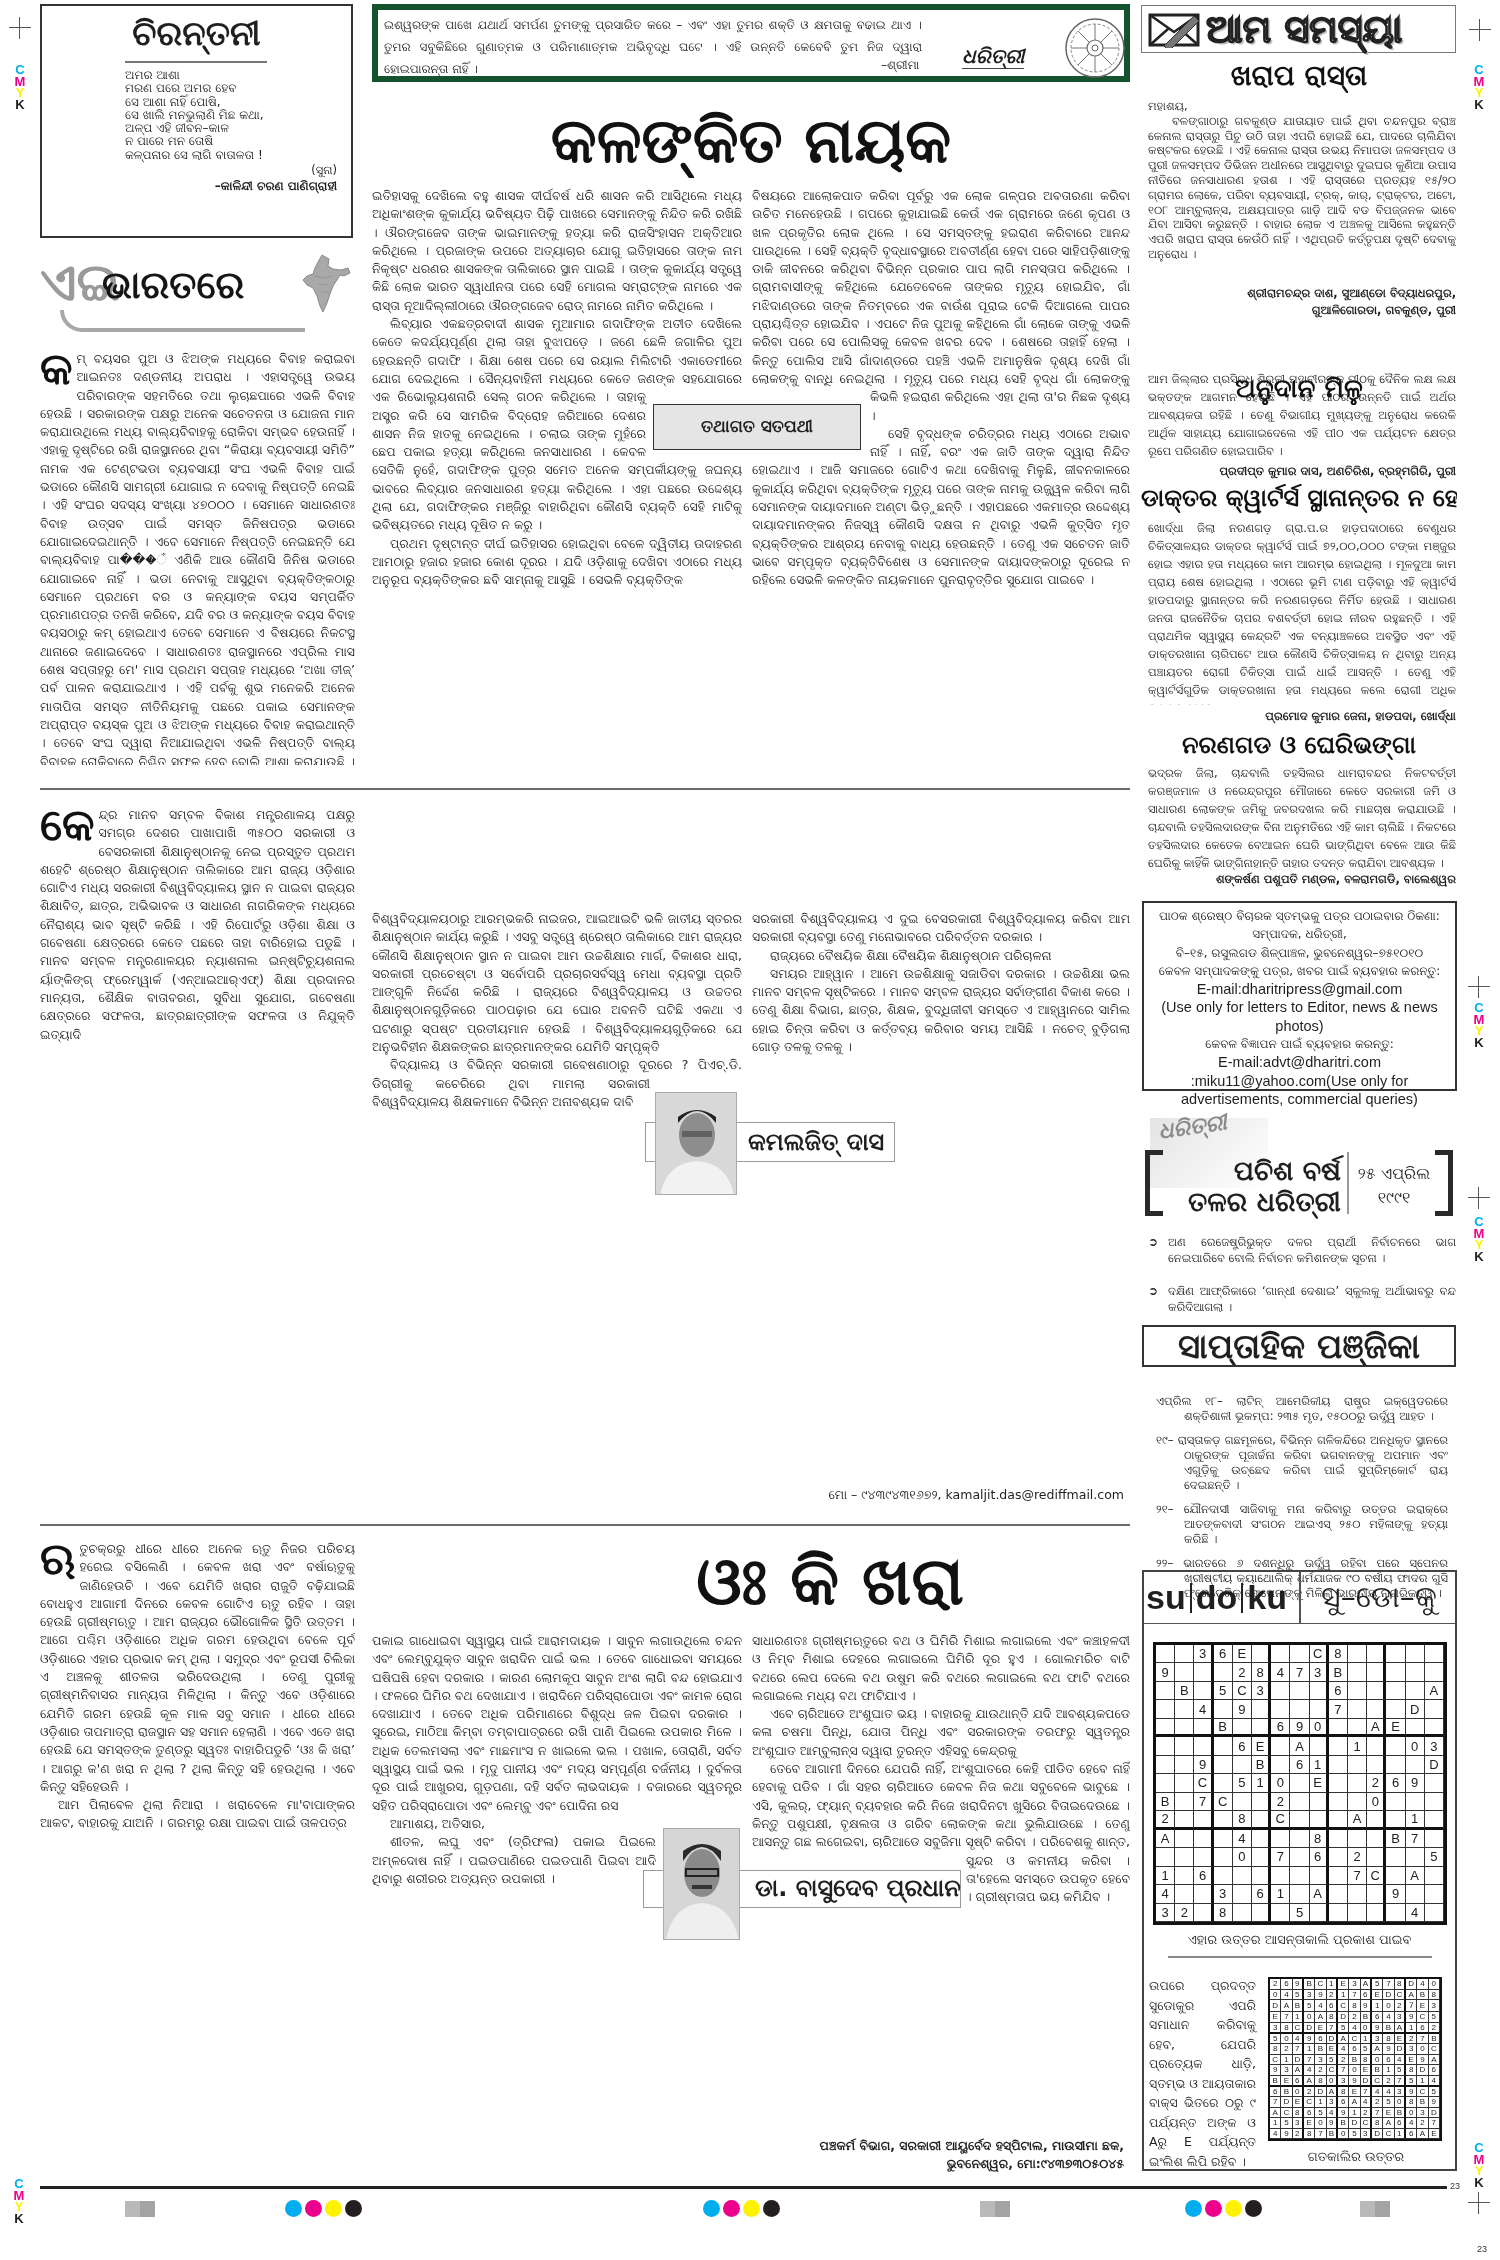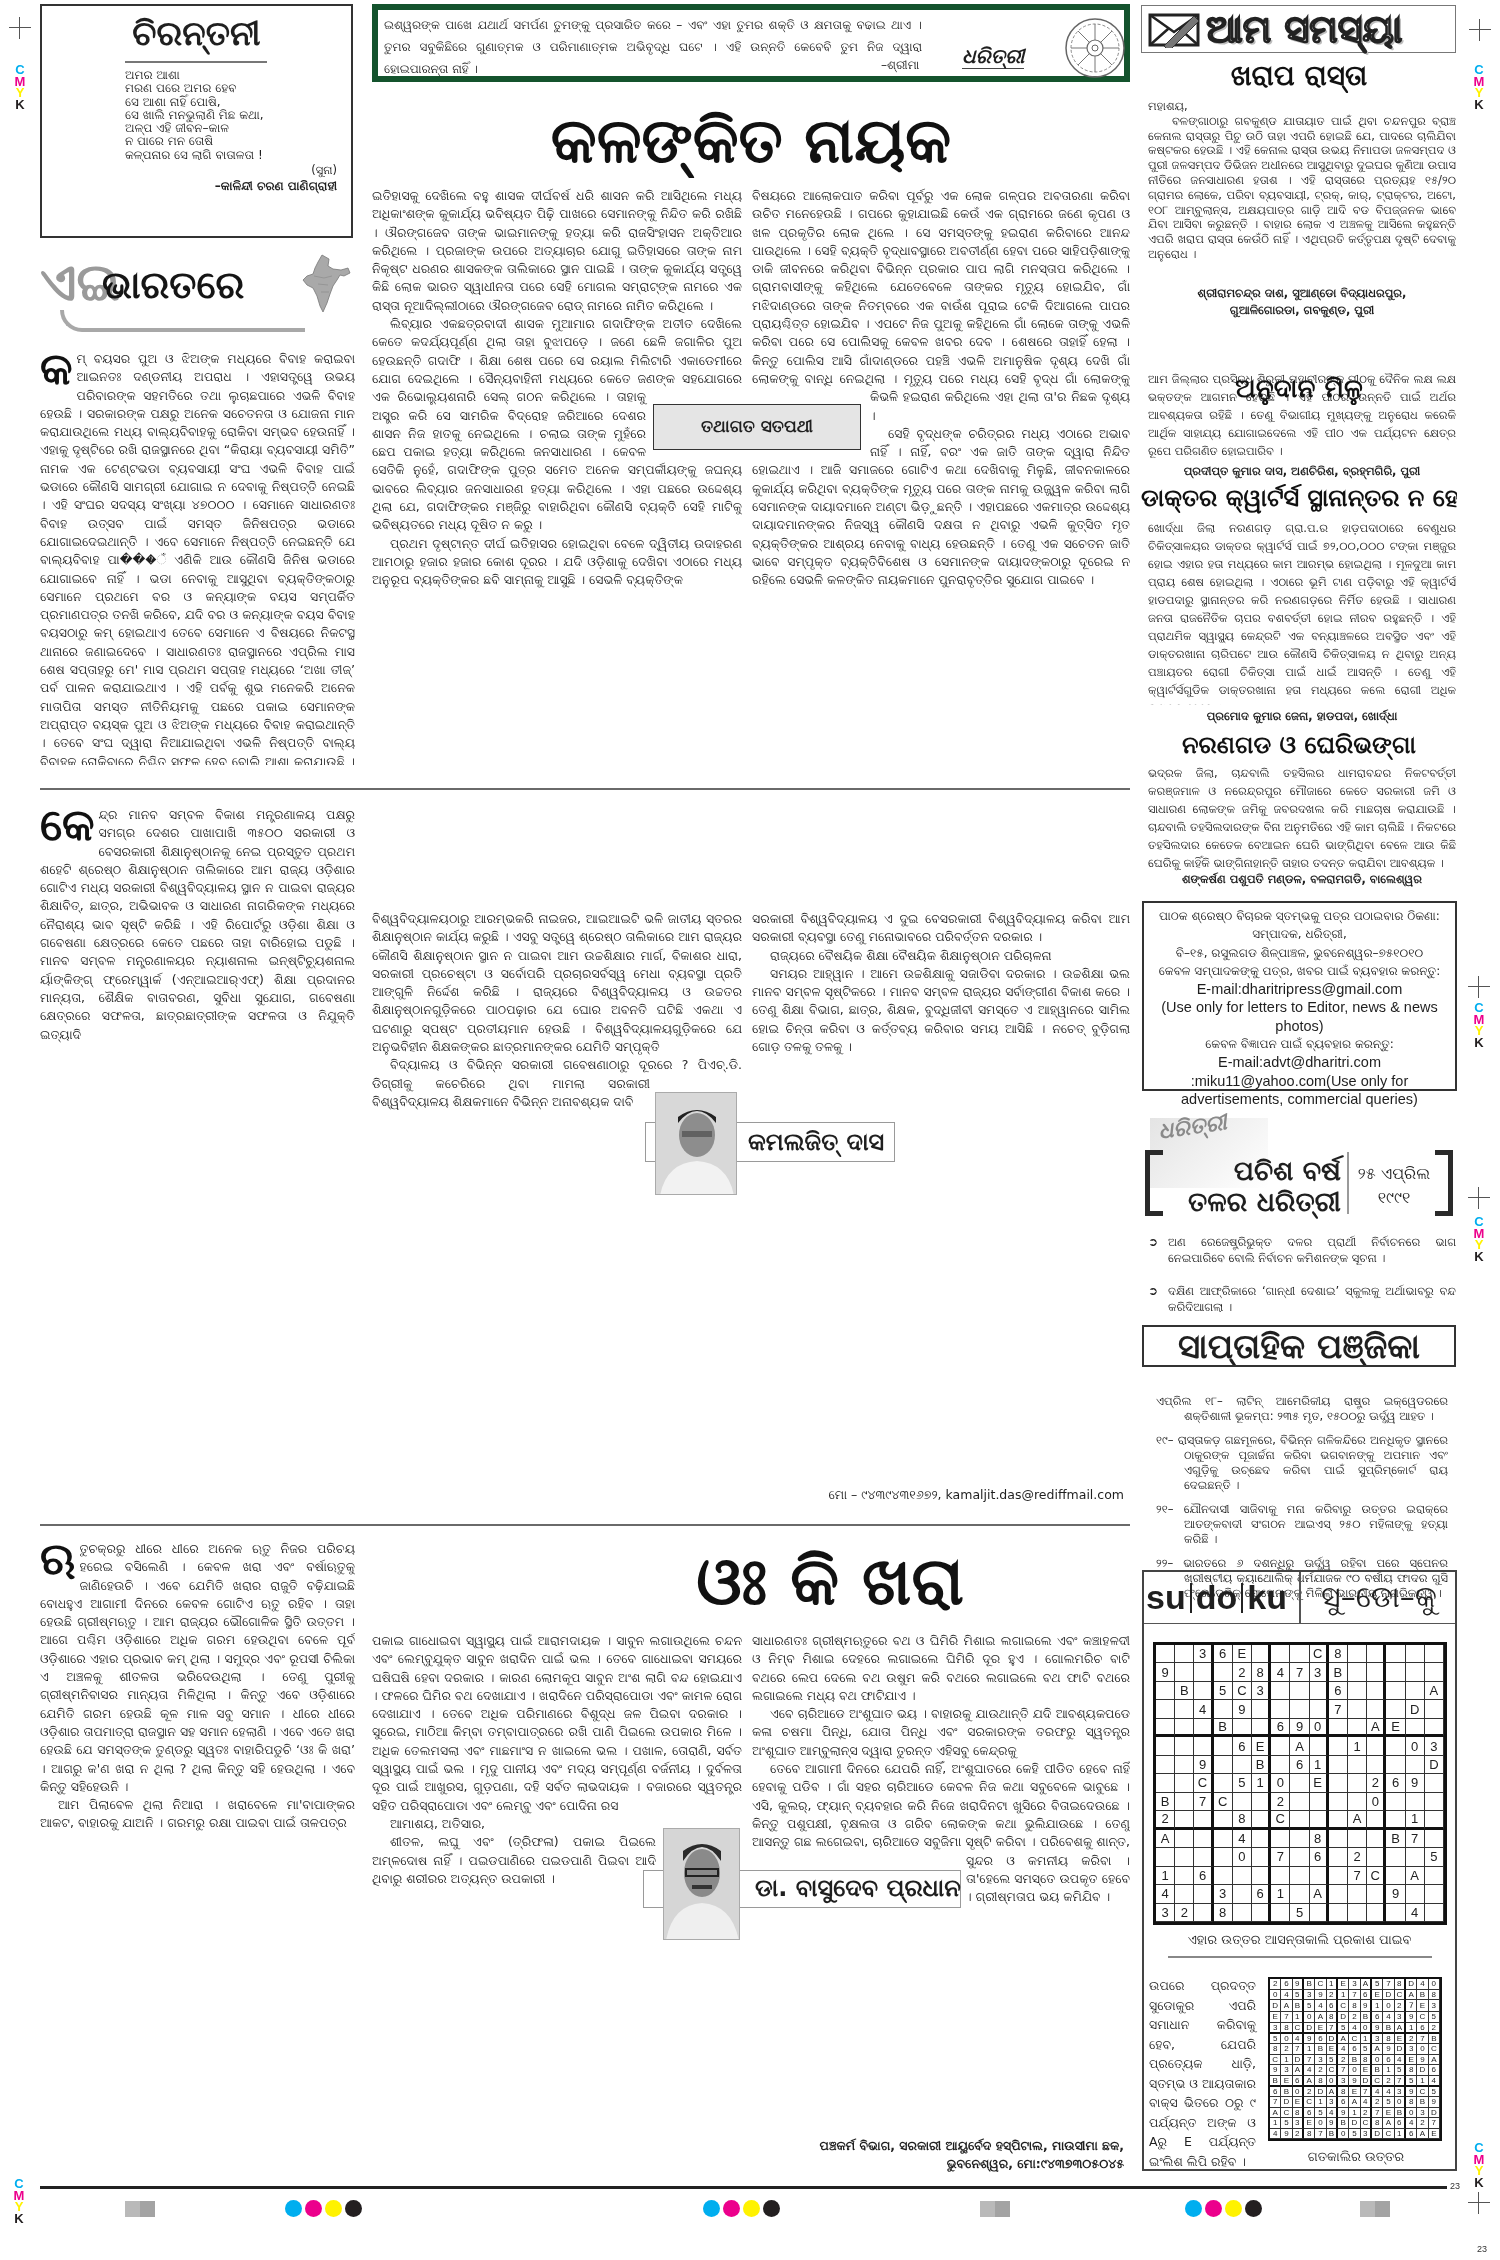--- a/index.html
+++ b/index.html
@@ -41,21 +41,21 @@
 .byline-frame{position:absolute;border:1px solid #9a9a9a;z-index:2;}
 .byline-text{position:absolute;font-weight:bold;font-size:24px;line-height:34px;white-space:nowrap;z-index:4;}
 .photo{position:absolute;border:1px solid #aaa;background:#dcdcdc;z-index:3;overflow:hidden;}
 
 
 .amsam{border:1.5px solid #777;background:#fff;}
 .amsam-text{position:absolute;left:64px;top:0;font-size:38px;line-height:46px;font-weight:bold;color:#fff;-webkit-text-stroke:1.4px #222;text-shadow:2px 2px 0 #bdbdbd;white-space:nowrap;}
 .lt-title{position:absolute;left:1141px;width:316px;text-align:center;font-weight:bold;white-space:nowrap;overflow:hidden;color:#111;}
 .ltxt{position:absolute;left:1148px;width:308px;font-size:11.5px;line-height:18px;text-align:justify;overflow:hidden;}
 .ltxt p{margin:0;}
-.sign{position:absolute;left:1148px;width:308px;text-align:center;font-size:11.5px;line-height:17px;font-weight:600;}
+.sign{position:absolute;left:1148px;width:308px;text-align:right;font-size:11.5px;line-height:17px;font-weight:600;}
 .addr-box{border:2px solid #333;text-align:center;padding-top:4px;}
 .addr-box div{font-size:12px;line-height:18.3px;}
 .addr-box .lat{font-family:"Liberation Sans",sans-serif;font-size:14.5px;}
 .bracket{position:absolute;top:38px;width:18px;height:66px;border:5px solid #2a2a2a;}
 .tf-title{position:absolute;font-size:27px;font-weight:bold;line-height:30px;text-align:left;white-space:nowrap;}
 .tf-date{position:absolute;font-size:16px;line-height:24px;text-align:center;white-space:nowrap;}
 .bullet{position:absolute;left:1148px;width:308px;font-size:11.5px;line-height:16px;padding-left:20px;text-indent:-20px;text-align:justify;}
 .bullet-icon{display:inline-block;width:20px;text-indent:0;font-size:12px;}
 .weekly-box{border:2px solid #333;text-align:center;font-size:34px;font-weight:bold;line-height:38px;white-space:nowrap;overflow:hidden;}
 .cal{position:absolute;left:1148px;width:308px;font-size:11.5px;line-height:15.3px;}

